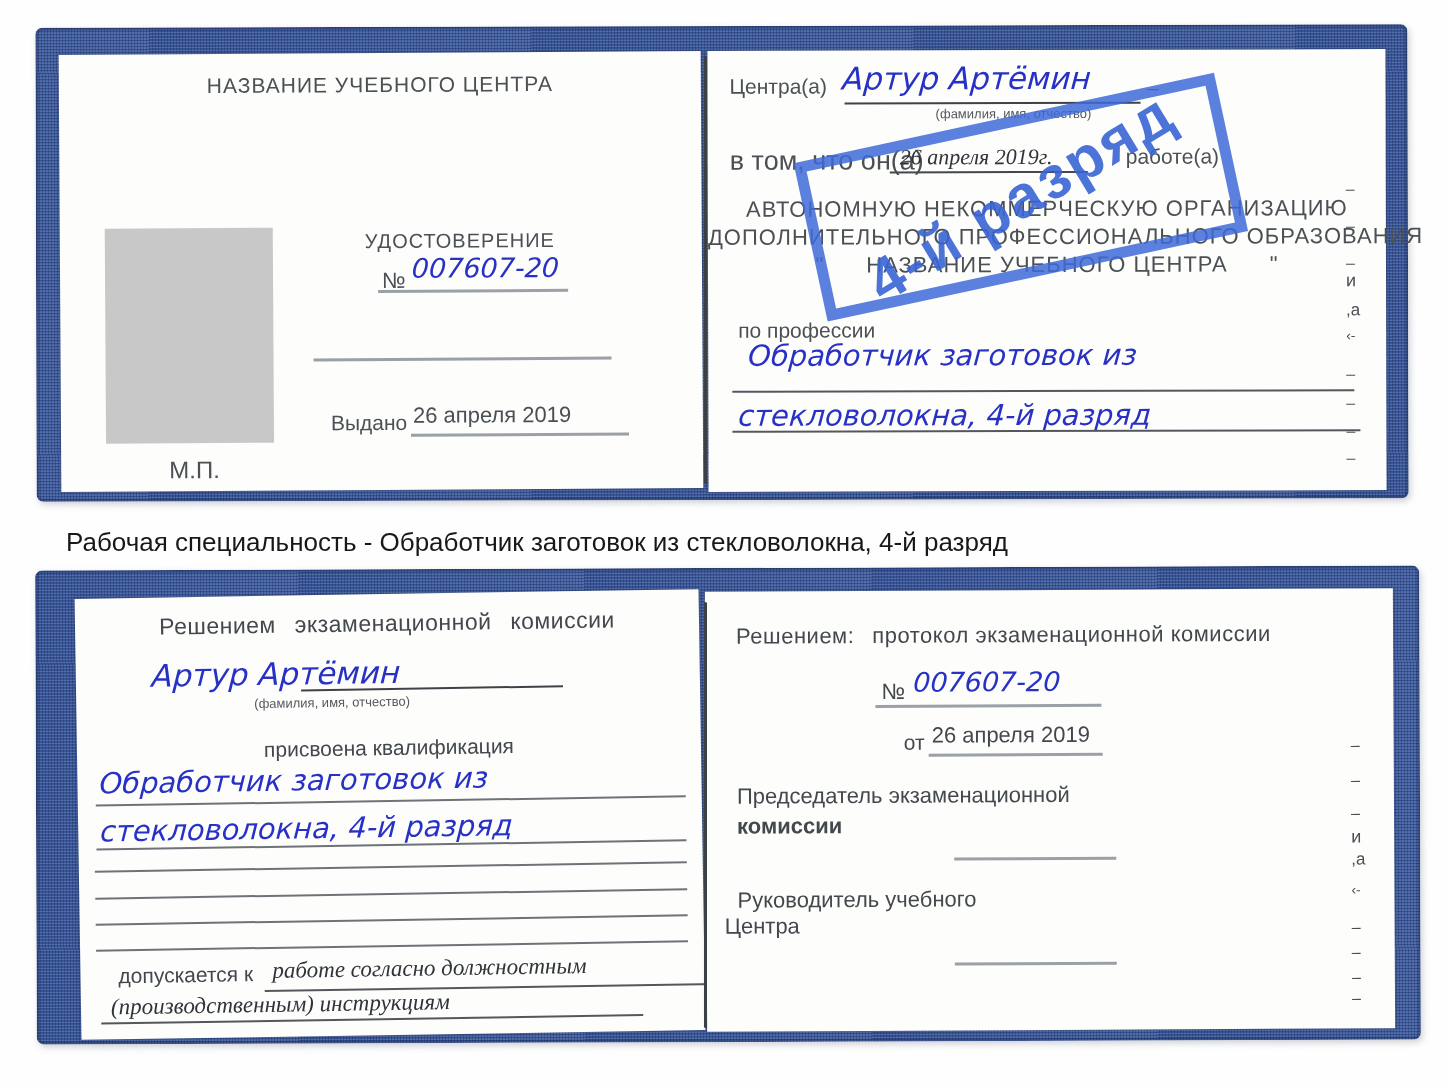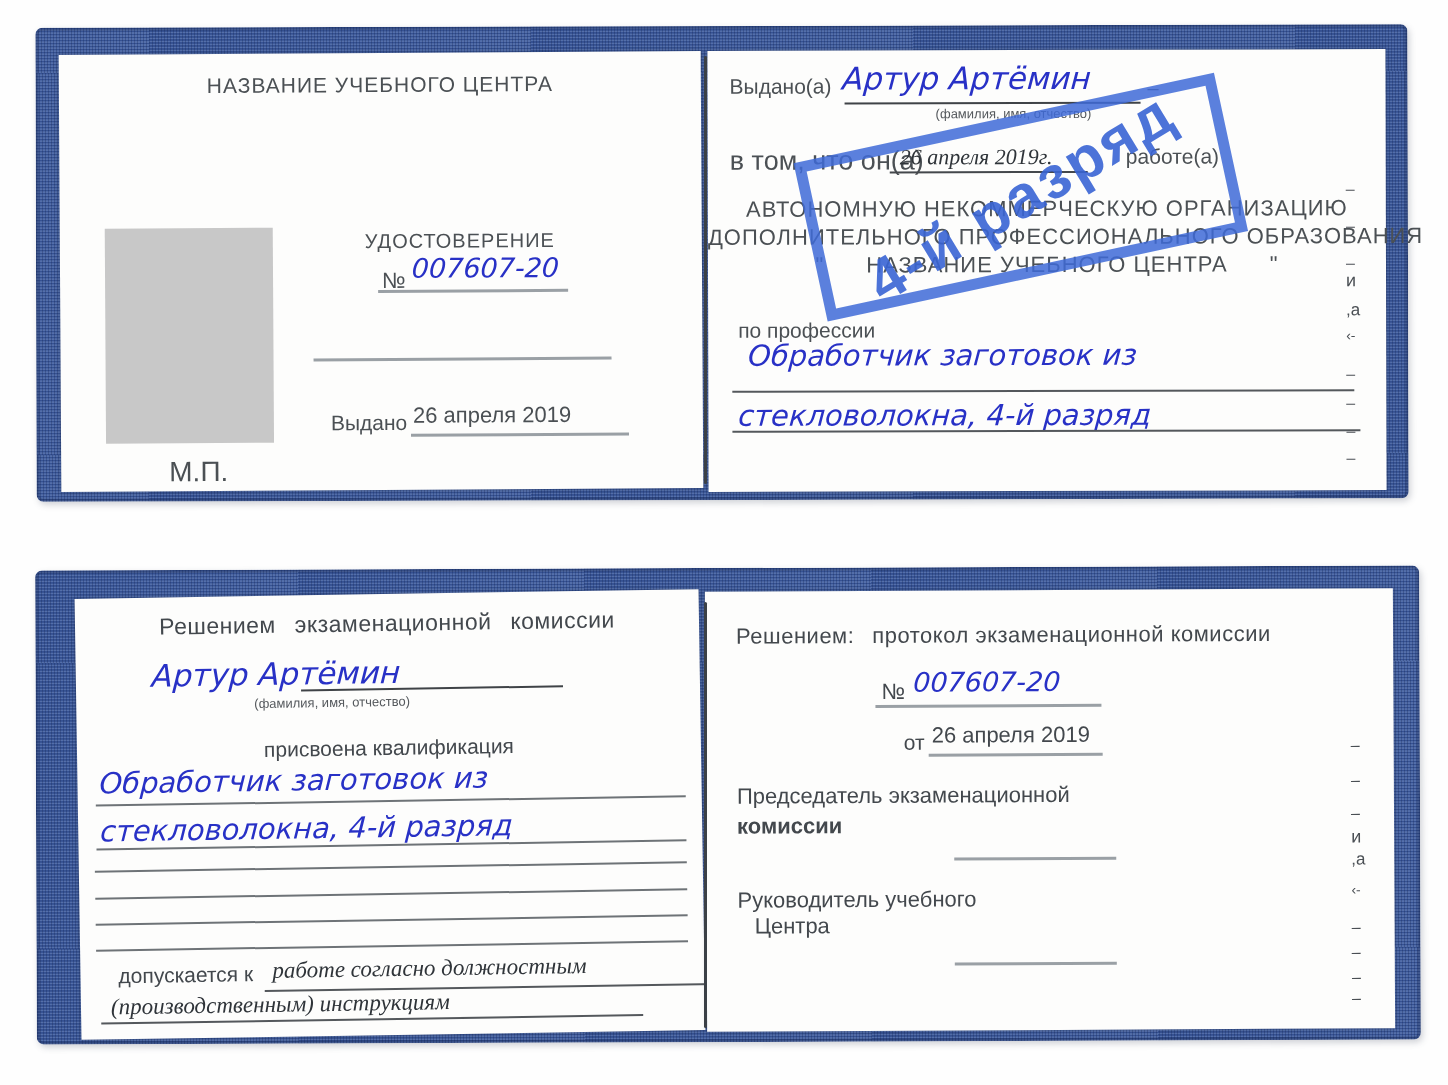--- a/index.html
+++ b/index.html
@@ -39,21 +39,21 @@
   .tl-header{top:20px;font-size:21px;letter-spacing:1px;}
   .photo{position:absolute;left:45px;top:174px;width:168px;height:215px;background:#c8c8c8;}
   .tl-title{top:177px;left:250px;width:300px;text-align:center;font-size:20px;letter-spacing:1px;}
   .tl-no{left:322px;top:215px;font-size:22px;}
   .tl-no-val{left:352px;top:200px;font-size:27px;}
   .tl-uline1{left:318px;top:237px;width:190px;}
   .tl-midline{left:253px;top:305px;width:298px;}
   .tl-issued{left:270px;top:358px;font-size:21px;}
   .tl-issued-val{left:352px;top:350px;font-size:22px;}
   .tl-uline2{left:350px;top:381px;width:218px;}
-  .tl-mp{left:108px;top:402px;font-size:28px;}
+  .tl-mp{left:108px;top:402px;font-size:24px;}
   
   .tr-received{left:22px;top:24px;font-size:21px;}
   .tr-name{left:135px;top:10px;font-size:31px;}
   .tr-nameline{left:137px;top:52px;width:296px;background:#3f4347;}
   .tr-hint{left:228px;top:56px;}
   .tr-dash{left:440px;top:27px;font-size:20px;}
   .tr-that{left:22px;top:95px;font-size:27px;}
   .tr-date{left:192px;top:94px;font-size:22px;}
   .tr-dateline{left:182px;top:121px;width:198px;background:#44484c;}
   .tr-finished{left:418px;top:95px;font-size:21px;}
@@ -111,21 +111,21 @@
   .br-no{left:176px;top:88px;font-size:22px;}
   .br-no-val{left:208px;top:76px;font-size:27px;}
   .br-noline{left:170px;top:114px;width:226px;}
   .br-from{left:198px;top:140px;font-size:21px;}
   .br-from-val{left:226px;top:132px;font-size:22px;}
   .br-fromline{left:223px;top:163px;width:174px;}
   .br-chair1{left:31px;top:192px;font-size:22px;}
   .br-chair2{left:31px;top:222px;font-size:22px;font-weight:bold;}
   .br-sig1{left:248px;top:267px;width:162px;}
   .br-head1{left:31px;top:296px;font-size:22px;}
-  .br-head2{left:48px;top:322px;font-size:22px;}
+  .br-head2{left:18px;top:322px;font-size:22px;}
   .br-sig2{left:248px;top:372px;width:162px;}
 </style>
 </head>
 <body>
 
 <div id="screen">
 
   <div class="cover cover-top"></div>
 
   <div class="page page-tl">
@@ -136,21 +136,21 @@
     <div class="hand tl-no-val">007607-20</div>
     <div class="uline tl-uline1"></div>
     <div class="uline tl-midline"></div>
     <div class="print tl-issued">Выдано</div>
     <div class="print tl-issued-val">26 апреля 2019</div>
     <div class="uline tl-uline2"></div>
     <div class="print tl-mp">М.П.</div>
   </div>
 
   <div class="page page-tr">
-    <div class="print tr-received">Выдано(а)</div>
+    <div class="print tr-received">Центра(а)</div>
     <div class="hand tr-name">Артур Артёмин</div>
     <div class="tline tr-nameline"></div>
     <div class="hint tr-hint">(фамилия, имя, отчество)</div>
     <div class="print tr-dash">–</div>
     <div class="print tr-that">в том, что он(а)</div>
     <div class="serif-it tr-date">26 апреля 2019г.</div>
     <div class="tline tr-dateline"></div>
     <div class="print tr-finished">работе(а)</div>
     <div class="print center tr-org1">АВТОНОМНУЮ НЕКОММЕРЧЕСКУЮ ОРГАНИЗАЦИЮ</div>
     <div class="print center tr-org2">ДОПОЛНИТЕЛЬНОГО ПРОФЕССИОНАЛЬНОГО ОБРАЗОВАНИЯ</div>
@@ -174,20 +174,21 @@
     <span class="edge-mark em4">,а</span>
     <span class="edge-mark em5">‹-</span>
     <span class="edge-mark em6">–</span>
     <span class="edge-mark em7">–</span>
     <span class="edge-mark em8">–</span>
     <span class="edge-mark em9">–</span>
   </div>
 
   <div class="binding binding-top"></div>
 
+  <div class="caption">Рабочая специальность - Обработчик заготовок из стекловолокна, 4-й разряд</div>
 
   <div class="cover cover-bottom"></div>
 
   <div class="page page-bl">
     <div class="print-dark center bl-header">Решением экзаменационной комиссии</div>
     <div class="hand bl-name">Артур Артёмин</div>
     <div class="tline bl-nameline"></div>
     <div class="hint bl-hint">(фамилия, имя, отчество)</div>
     <div class="print-dark center bl-qual-label">присвоена квалификация</div>
     <div class="hand bl-qual1">Обработчик заготовок из</div>

